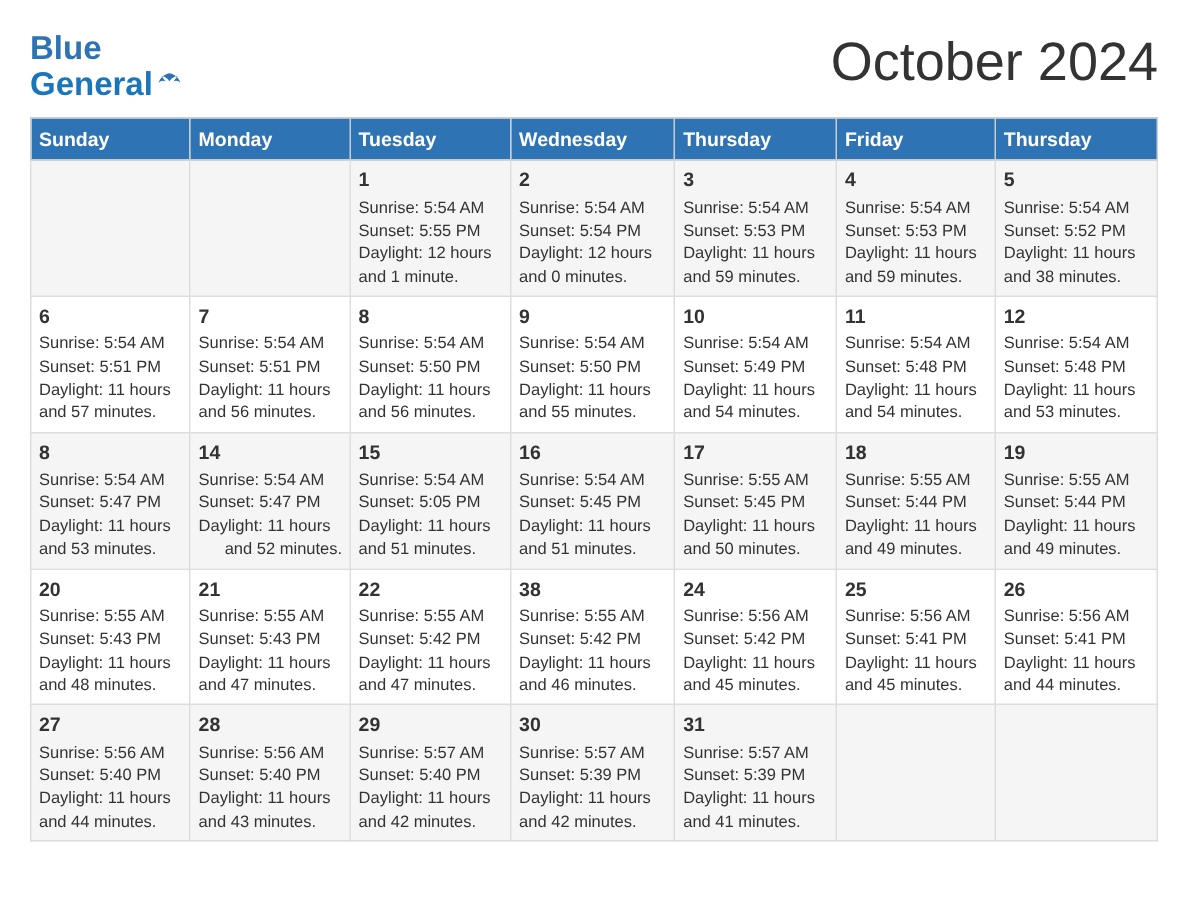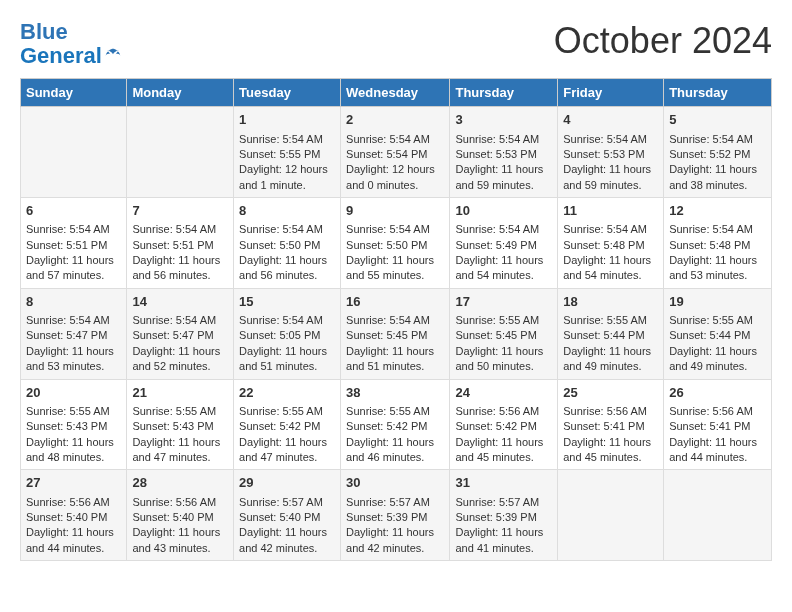--- a/index.html
+++ b/index.html
@@ -220,21 +220,21 @@
           <span style="display: block;">Sunrise: 5:54 AM</span>
           <span style="display: block;">Sunset: 5:47 PM</span>
           <span style="display: block;">Daylight: 11 hours</span>
           <span style="display: block;">and 53 minutes.</span>
         </td>
         <td>
           <span class="day-num">14</span>
           <span style="display: block;">Sunrise: 5:54 AM</span>
           <span style="display: block;">Sunset: 5:47 PM</span>
           <span style="display: block;">Daylight: 11 hours</span>
-          <span style="display: block;">and 52 minutes.</span>
+          <span style="display: block; text-align: right;">and 52 minutes.</span>
         </td>
         <td>
           <span class="day-num">15</span>
           <span style="display: block;">Sunrise: 5:54 AM</span>
           <span style="display: block;">Sunset: 5:05 PM</span>
           <span style="display: block;">Daylight: 11 hours</span>
           <span style="display: block;">and 51 minutes.</span>
         </td>
         <td>
           <span class="day-num">16</span>

